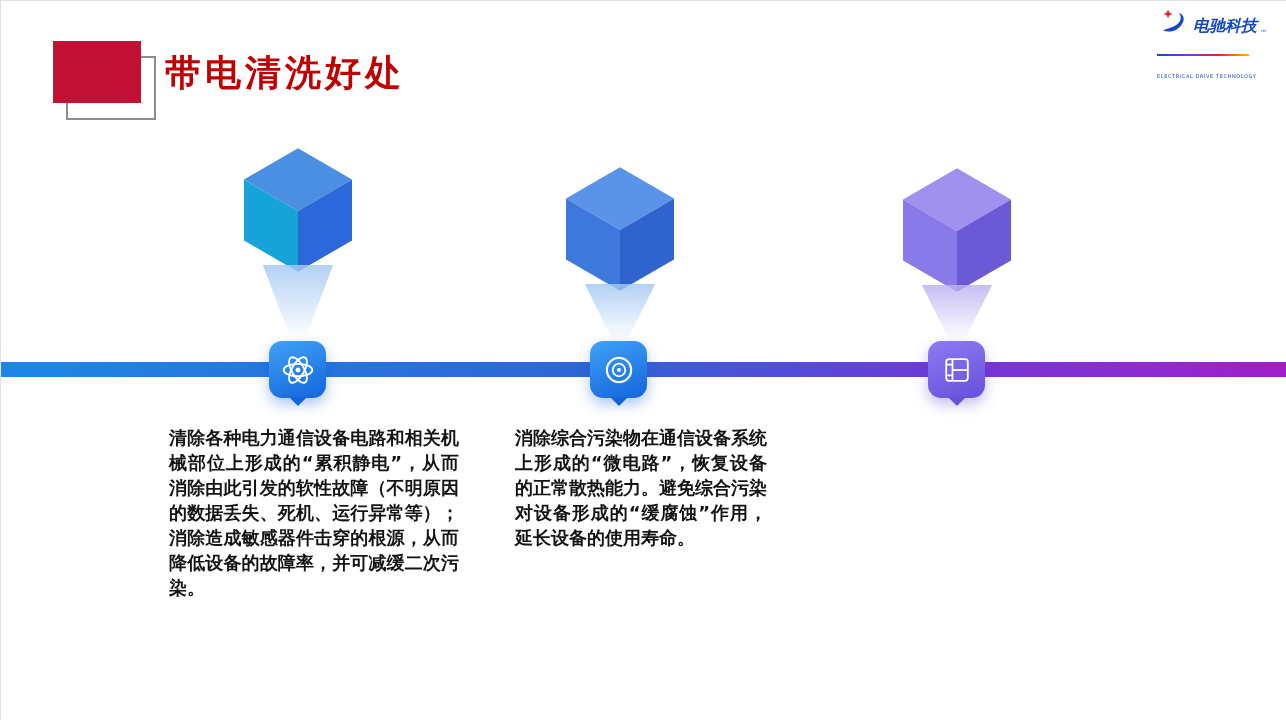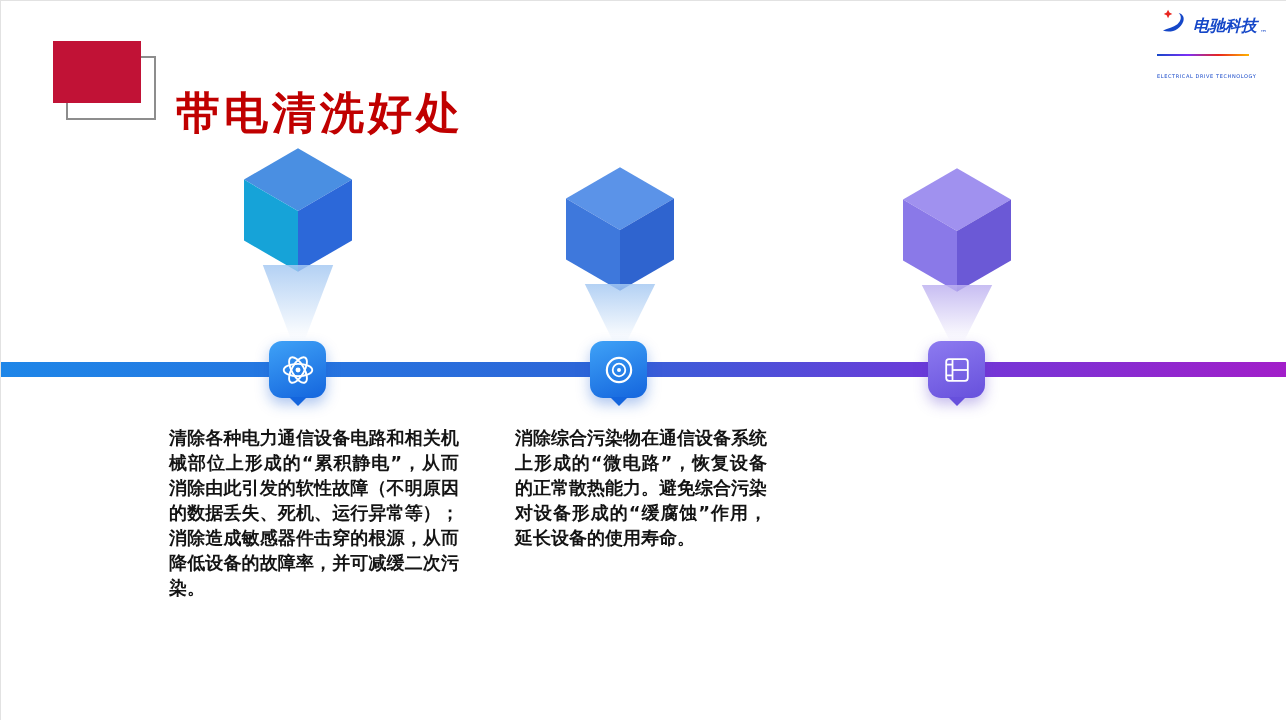--- a/index.html
+++ b/index.html
@@ -4,22 +4,22 @@
 <style>
   html,body{margin:0;padding:0;background:#f4f4f4;font-family:"DejaVu Sans","Liberation Sans",sans-serif;}
   .slide{position:relative;width:1286px;height:720px;margin:0 auto;background:#ffffff;
          border:1px solid #e2e2e2;overflow:hidden;}
 
   
   .title-block{position:absolute;left:52px;top:40px;width:104px;height:80px;}
   .title-outline-square{position:absolute;left:13px;top:15px;width:86px;height:60px;
       background:#fff;border:2px solid var(--square-outline);}
   .title-red-square{position:absolute;left:0;top:0;width:88px;height:62px;background:var(--square-red);}
-  .page-title{position:absolute;left:175px;top:48px;font-size:44px;font-weight:700;
-      letter-spacing:4px;color:var(--title-red);white-space:nowrap;margin-top:35px;}
+  .page-title{position:absolute;left:164px;top:48px;font-size:36px;font-weight:700;
+      letter-spacing:4px;color:var(--title-red);white-space:nowrap;}
 
   
   .logo{position:absolute;right:12px;top:6px;width:118px;display:flex;flex-direction:column;
         align-items:flex-start;gap:17px;}
   .logo-row{display:flex;align-items:flex-end;gap:2px;}
   .logo-name{font-size:16px;font-weight:700;font-style:italic;color:var(--logo-blue);white-space:nowrap;}
   .logo-tm{font-size:7px;color:var(--logo-blue);vertical-align:super;margin-left:1px;}
   .logo-underline{width:92px;height:2px;background:linear-gradient(90deg,var(--logo-blue),#7b2ff7,#e8251f,#ffb300);}
   .logo-caption{font-size:5px;letter-spacing:.6px;color:var(--logo-blue);white-space:nowrap;}
 

